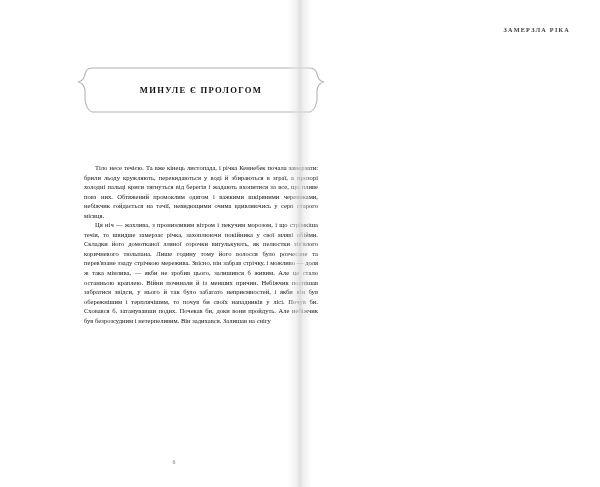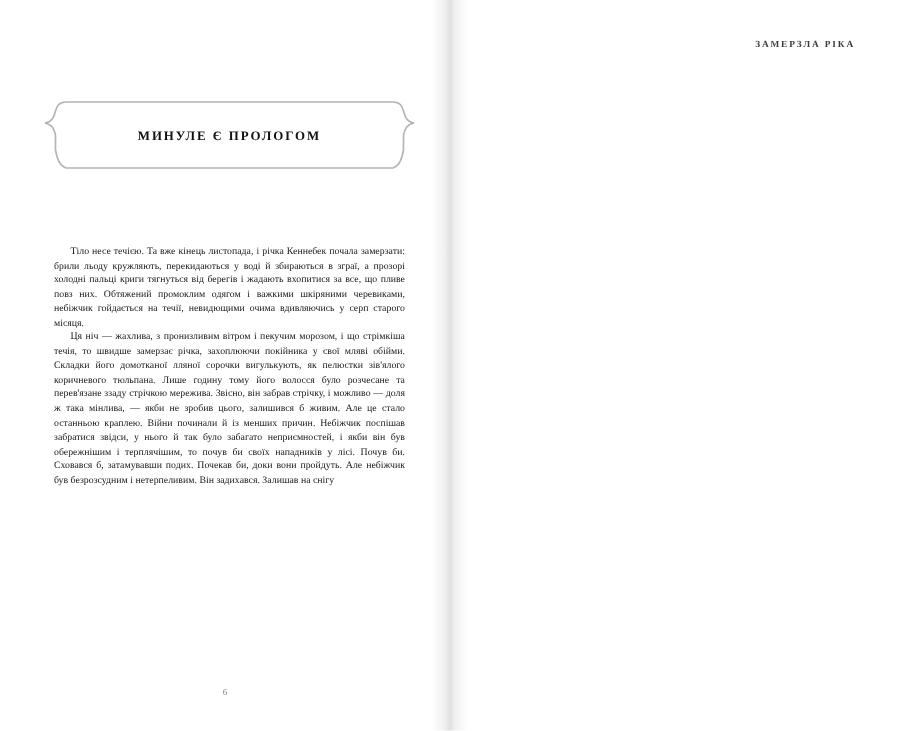--- a/index.html
+++ b/index.html
@@ -39,20 +39,21 @@
     pointer-events: none;
     z-index: 3;
   }
 
   .page {
     position: relative;
     width: 300px;
     height: 487px;
     box-sizing: border-box;
     background: #ffffff;
+    margin-left: 48px;
   }
 
   .page-left  { padding: 0 30px 0 36px; }
   .page-right { padding: 0 30px 0 34px; }
 
   
   .running-head {
     position: absolute;
     top: 26px;
     left: 0;

